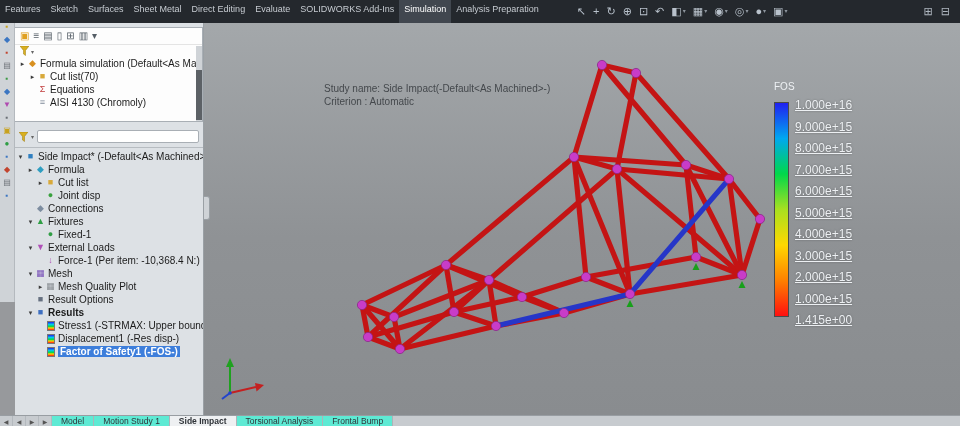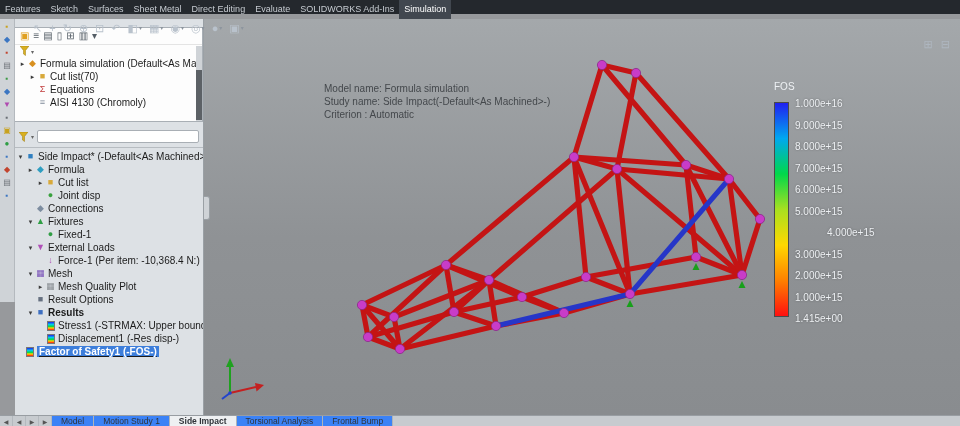--- a/index.html
+++ b/index.html
@@ -4,22 +4,22 @@
 <style>
   * { box-sizing: border-box; margin: 0; padding: 0; }
   html,body { width: 960px; height: 426px; }
   body {
     position: relative; overflow: hidden;
     font-family: "Liberation Sans", sans-serif;
     background: #97999c;
   }
 
   
-  #ribbon { position: absolute; left:0; top:0; right:0; height: 14px;
-    background: #24282d; display: flex; align-items: stretch; z-index: 30; flex-direction: column; }
+  #ribbon { position: absolute; left:0; top:0; right:0; height: 23px;
+    background: #24282d; display: flex; align-items: stretch; z-index: 30; }
   #ribbon-tabs { display: flex; align-items: stretch; }
   .ribbon-tab { font-size: 9px; color: #c6cbd1; padding: 0 5px; line-height: 19px; white-space: nowrap; cursor: default; }
   .ribbon-tab.active { background: #41474f; color: #fff; }
   #view-toolbar { display: flex; align-items: center; margin-left: 30px; gap: 1px; }
   .vt-icon { color: #b9c2cc; font-size: 11px; line-height: 19px; padding: 0 3px; display: flex; align-items: center; gap: 1px; }
   .vt-caret { font-size: 6px; color: #8d959e; }
   #window-tools { margin-left: auto; display: flex; align-items: center; gap: 8px; padding-right: 10px; }
   .wt-icon { color: #aeb6bf; font-size: 11px; }
 
   
@@ -72,46 +72,47 @@
     color: rgba(228,232,236,0.42); letter-spacing: 0.3px; }
 
   #chassis { position: absolute; left: 130px; top: 28px; }
   #triad { position: absolute; left: 14px; bottom: 14px; }
 
   #legend { position: absolute; left: 570px; top: 62px; }
   #legend-title { font-size: 10px; color: #eef1f4; margin-bottom: 9px; }
   #legend-body { position: relative; margin-top: 10px; }
   #legend-bar { width: 15px; height: 215px; border: 1px solid #4a4a4a; }
   #legend-labels { position: absolute; left: 0; top: 0; }
-  .legend-label { position: absolute; left: 21px; font-size: 10px; color: #edf0f3; white-space: nowrap;
-    text-shadow: 0 0 2px rgba(60,60,60,0.55); }
+  .legend-label { position: absolute; left: 21px; font-size: 12px; color: #edf0f3; white-space: nowrap;
+    text-shadow: 0 0 2px rgba(60,60,60,0.55); text-decoration: underline; }
 
   
   #bottom-bar { position: absolute; left: 0; right: 0; bottom: 0; height: 11px;
     background: #c7cbcf; border-top: 1px solid #989da2; display: flex; align-items: stretch;
     font-size: 8.5px; color: #2f3338; z-index: 40; }
   .bb-nav { width: 13px; display: flex; align-items: center; justify-content: center;
     font-size: 6px; color: #555; border-right: 1px solid #b4b9be; }
   .bb-tab { padding: 0 9px; display: flex; align-items: center; border-right: 1px solid #aeb3b8;
-    background: #3b82f6; white-space: nowrap; }
+    background: #5eead4; white-space: nowrap; }
   .bb-tab.active { background: #eef0f2; font-weight: bold; }
 </style>
 </head>
 <body>
 
 <div id="ribbon">
   <div id="ribbon-tabs">
       <div class="ribbon-tab">Features</div>
       <div class="ribbon-tab">Sketch</div>
       <div class="ribbon-tab">Surfaces</div>
       <div class="ribbon-tab">Sheet Metal</div>
       <div class="ribbon-tab">Direct Editing</div>
       <div class="ribbon-tab">Evaluate</div>
       <div class="ribbon-tab">SOLIDWORKS Add-Ins</div>
       <div class="ribbon-tab active">Simulation</div>
+      <div class="ribbon-tab">Analysis Preparation</div>
     </div>
   <div id="view-toolbar">
       <div class="vt-icon">↖</div>
       <div class="vt-icon">+</div>
       <div class="vt-icon">↻</div>
       <div class="vt-icon">⊕</div>
       <div class="vt-icon">⊡</div>
       <div class="vt-icon">↶</div>
       <div class="vt-icon">◧<span class="vt-caret">▾</span></div>
       <div class="vt-icon">▦<span class="vt-caret">▾</span></div>
@@ -265,33 +266,32 @@
       <div class="tree-row" style="padding-left: 21px;">
         <span class="tr-arrow"></span>
         <span class="tr-plot"></span>
         <span class="tr-label">Stress1 (-STRMAX: Upper bound axial a</span>
       </div>
       <div class="tree-row" style="padding-left: 21px;">
         <span class="tr-arrow"></span>
         <span class="tr-plot"></span>
         <span class="tr-label">Displacement1 (-Res disp-)</span>
       </div>
-      <div class="tree-row bold selected" style=" text-decoration: underline;">
+      <div class="tree-row bold selected" style="padding-left: 21px;">
         <span class="tr-arrow"></span>
         <span class="tr-plot"></span>
         <span class="tr-label">Factor of Safety1 (-FOS-)</span>
       </div>
     </div>
 </div>
 
 <div id="splitter"></div>
 
 <div id="viewport">
   <div id="info-block">
-      <div>Model name: Formula simulation</div>
       <div>Study name: Side Impact(-Default&lt;As Machined&gt;-)</div>
       <div>Criterion : Automatic</div>
     </div>
 
   <svg id="chassis" width="460" height="320" viewBox="0 0 460 320">
       <g stroke-linecap="round">
         <line x1="28" y1="258" x2="60" y2="270" stroke="#c41414" stroke-width="5.2"></line>
         <line x1="34" y1="290" x2="66" y2="302" stroke="#c41414" stroke-width="5.2"></line>
         <line x1="28" y1="258" x2="34" y2="290" stroke="#c41414" stroke-width="5.2"></line>
         <line x1="60" y1="270" x2="66" y2="302" stroke="#c41414" stroke-width="5.2"></line>
@@ -375,21 +375,21 @@
     <div id="legend-title">FOS</div>
     <div id="legend-body">
       <div id="legend-bar" style="background: linear-gradient(rgb(32, 32, 240), rgb(0, 168, 240), rgb(0, 216, 74), rgb(168, 224, 32), rgb(255, 216, 0), rgb(255, 128, 0), rgb(255, 16, 16));"></div>
       <div id="legend-labels">
           <div class="legend-label" style="top: -4px;">1.000e+16</div>
           <div class="legend-label" style="top: 17.5px;">9.000e+15</div>
           <div class="legend-label" style="top: 39px;">8.000e+15</div>
           <div class="legend-label" style="top: 60.5px;">7.000e+15</div>
           <div class="legend-label" style="top: 82px;">6.000e+15</div>
           <div class="legend-label" style="top: 103.5px;">5.000e+15</div>
-          <div class="legend-label" style="top: 125px; margin-left: 32px;">4.000e+15</div>
+          <div class="legend-label" style="top: 125px;">4.000e+15</div>
           <div class="legend-label" style="top: 146.5px;">3.000e+15</div>
           <div class="legend-label" style="top: 168px;">2.000e+15</div>
           <div class="legend-label" style="top: 189.5px;">1.000e+15</div>
           <div class="legend-label" style="top: 211px;">1.415e+00</div>
         </div>
     </div>
   </div>
 
   <svg id="triad" width="52" height="52" viewBox="0 0 52 52">
     <line x1="12" y1="44" x2="12" y2="17" stroke="#1fa11f" stroke-width="2"></line>

